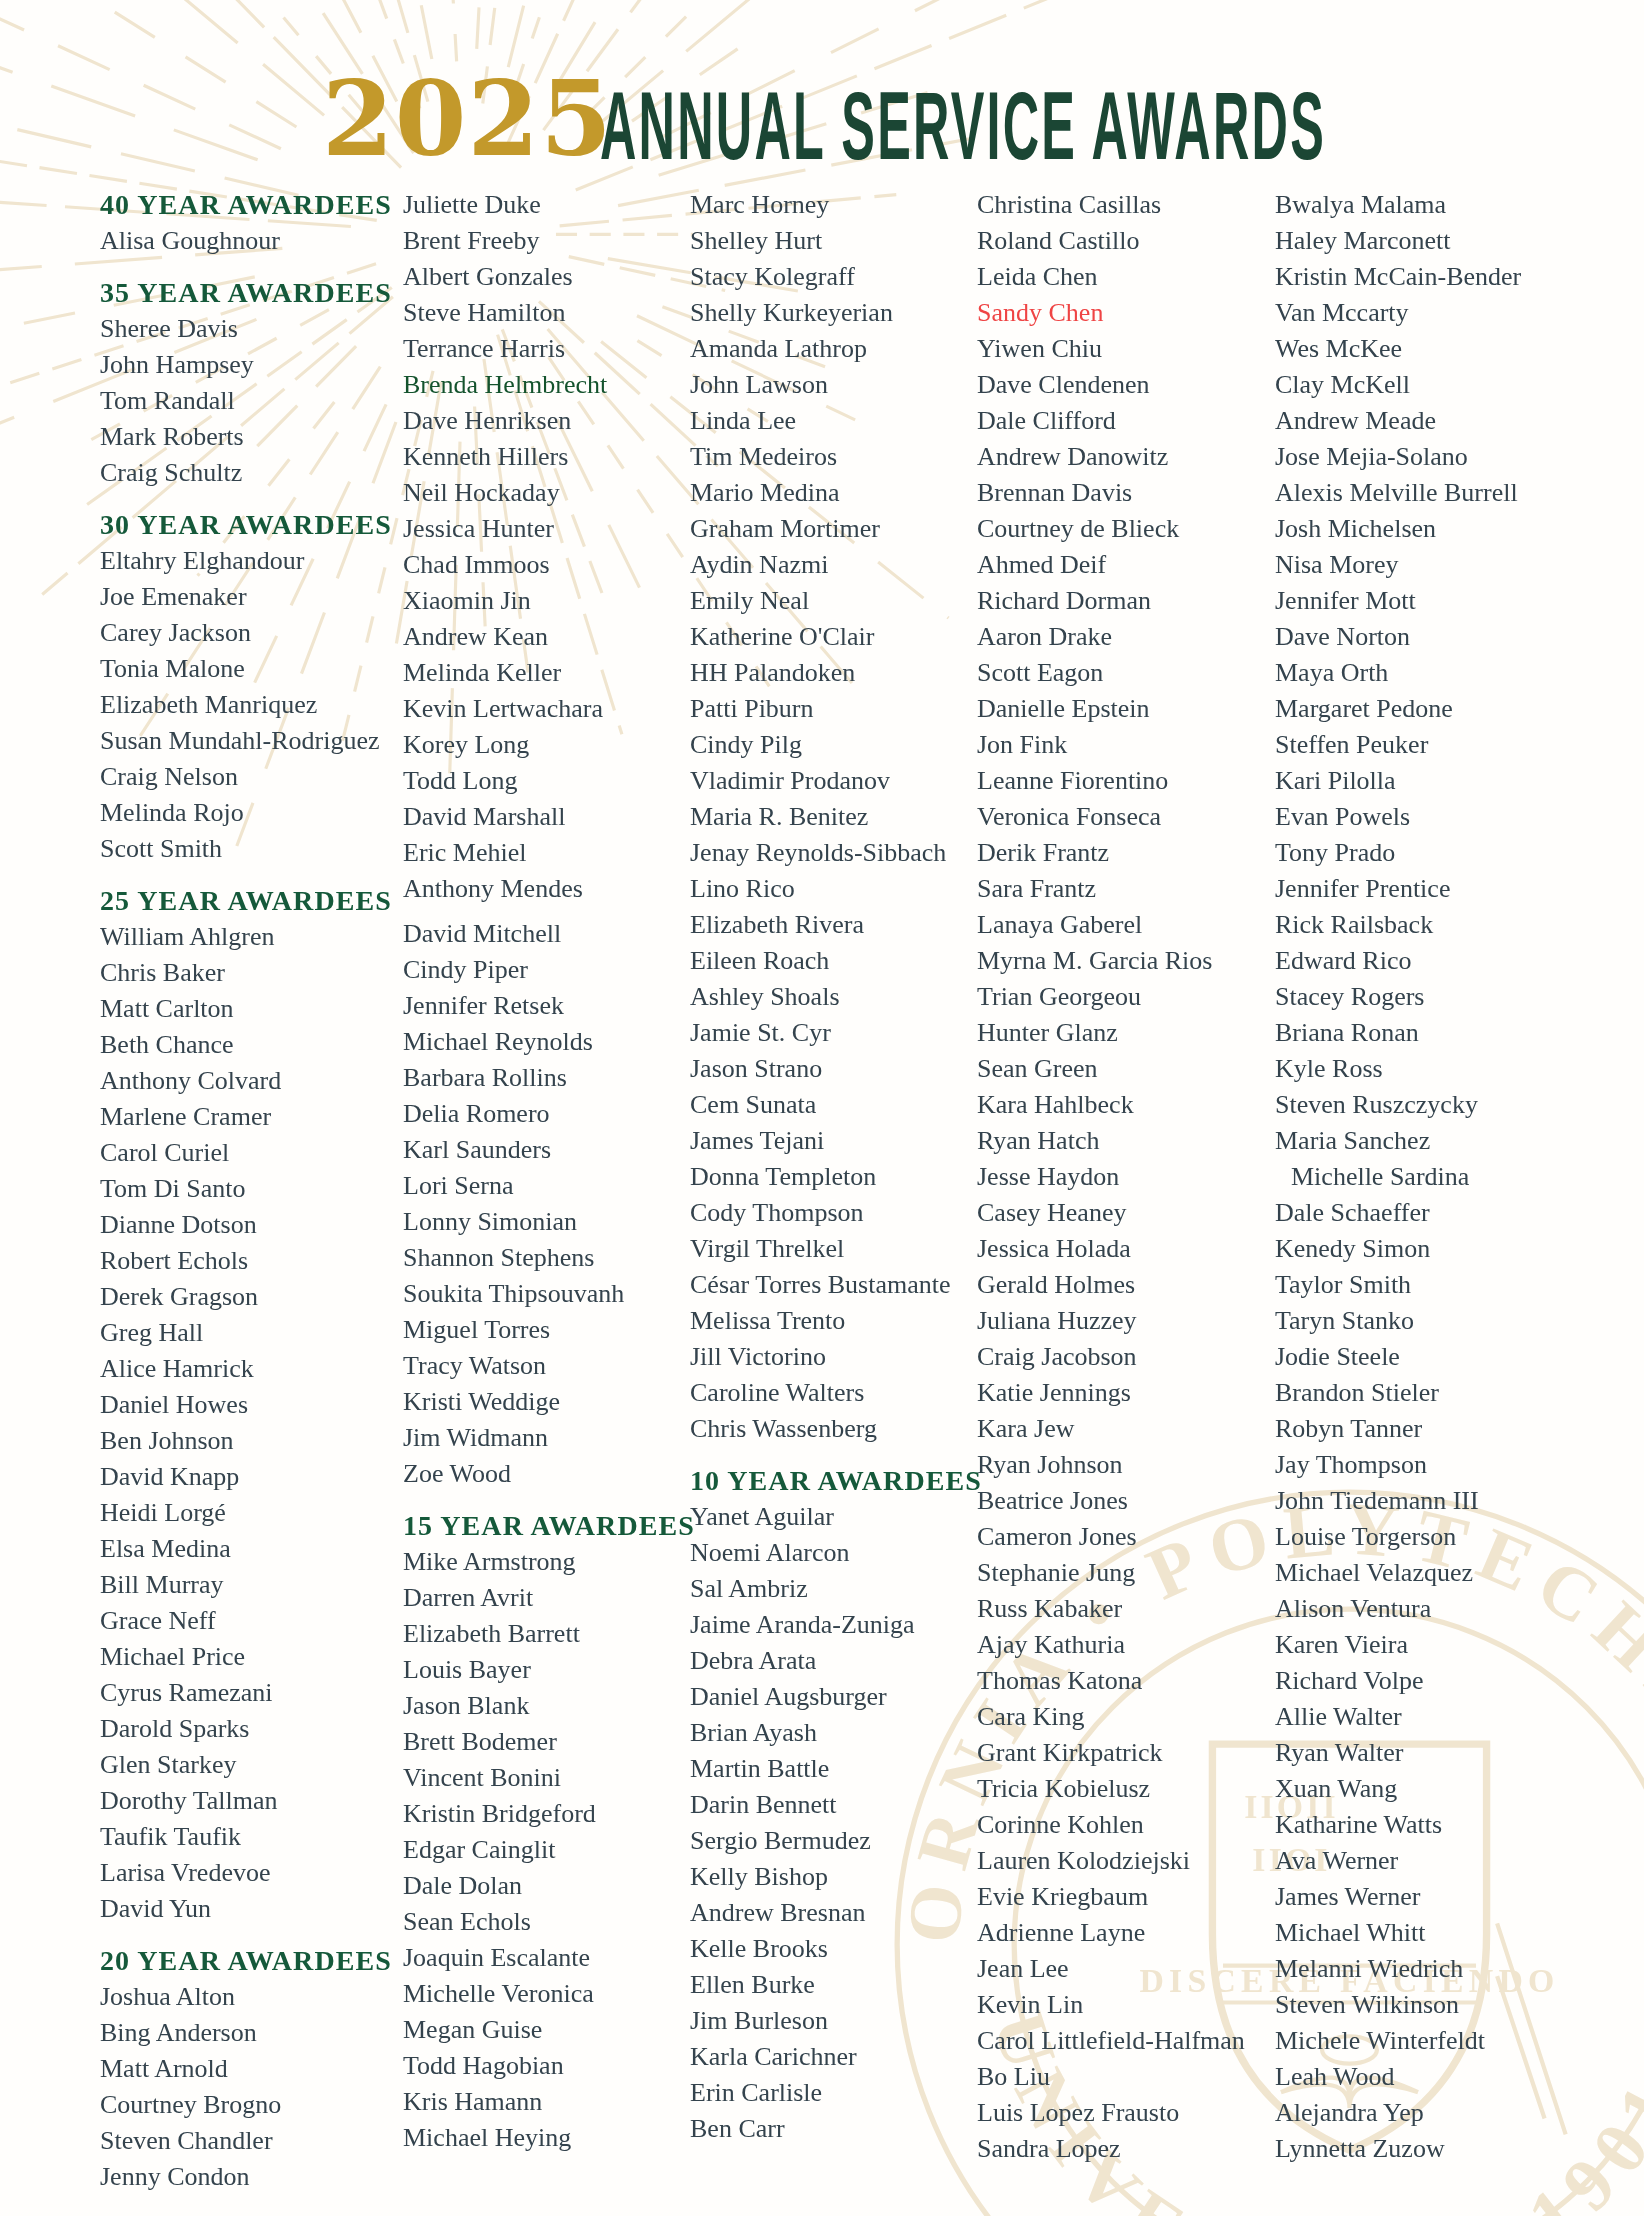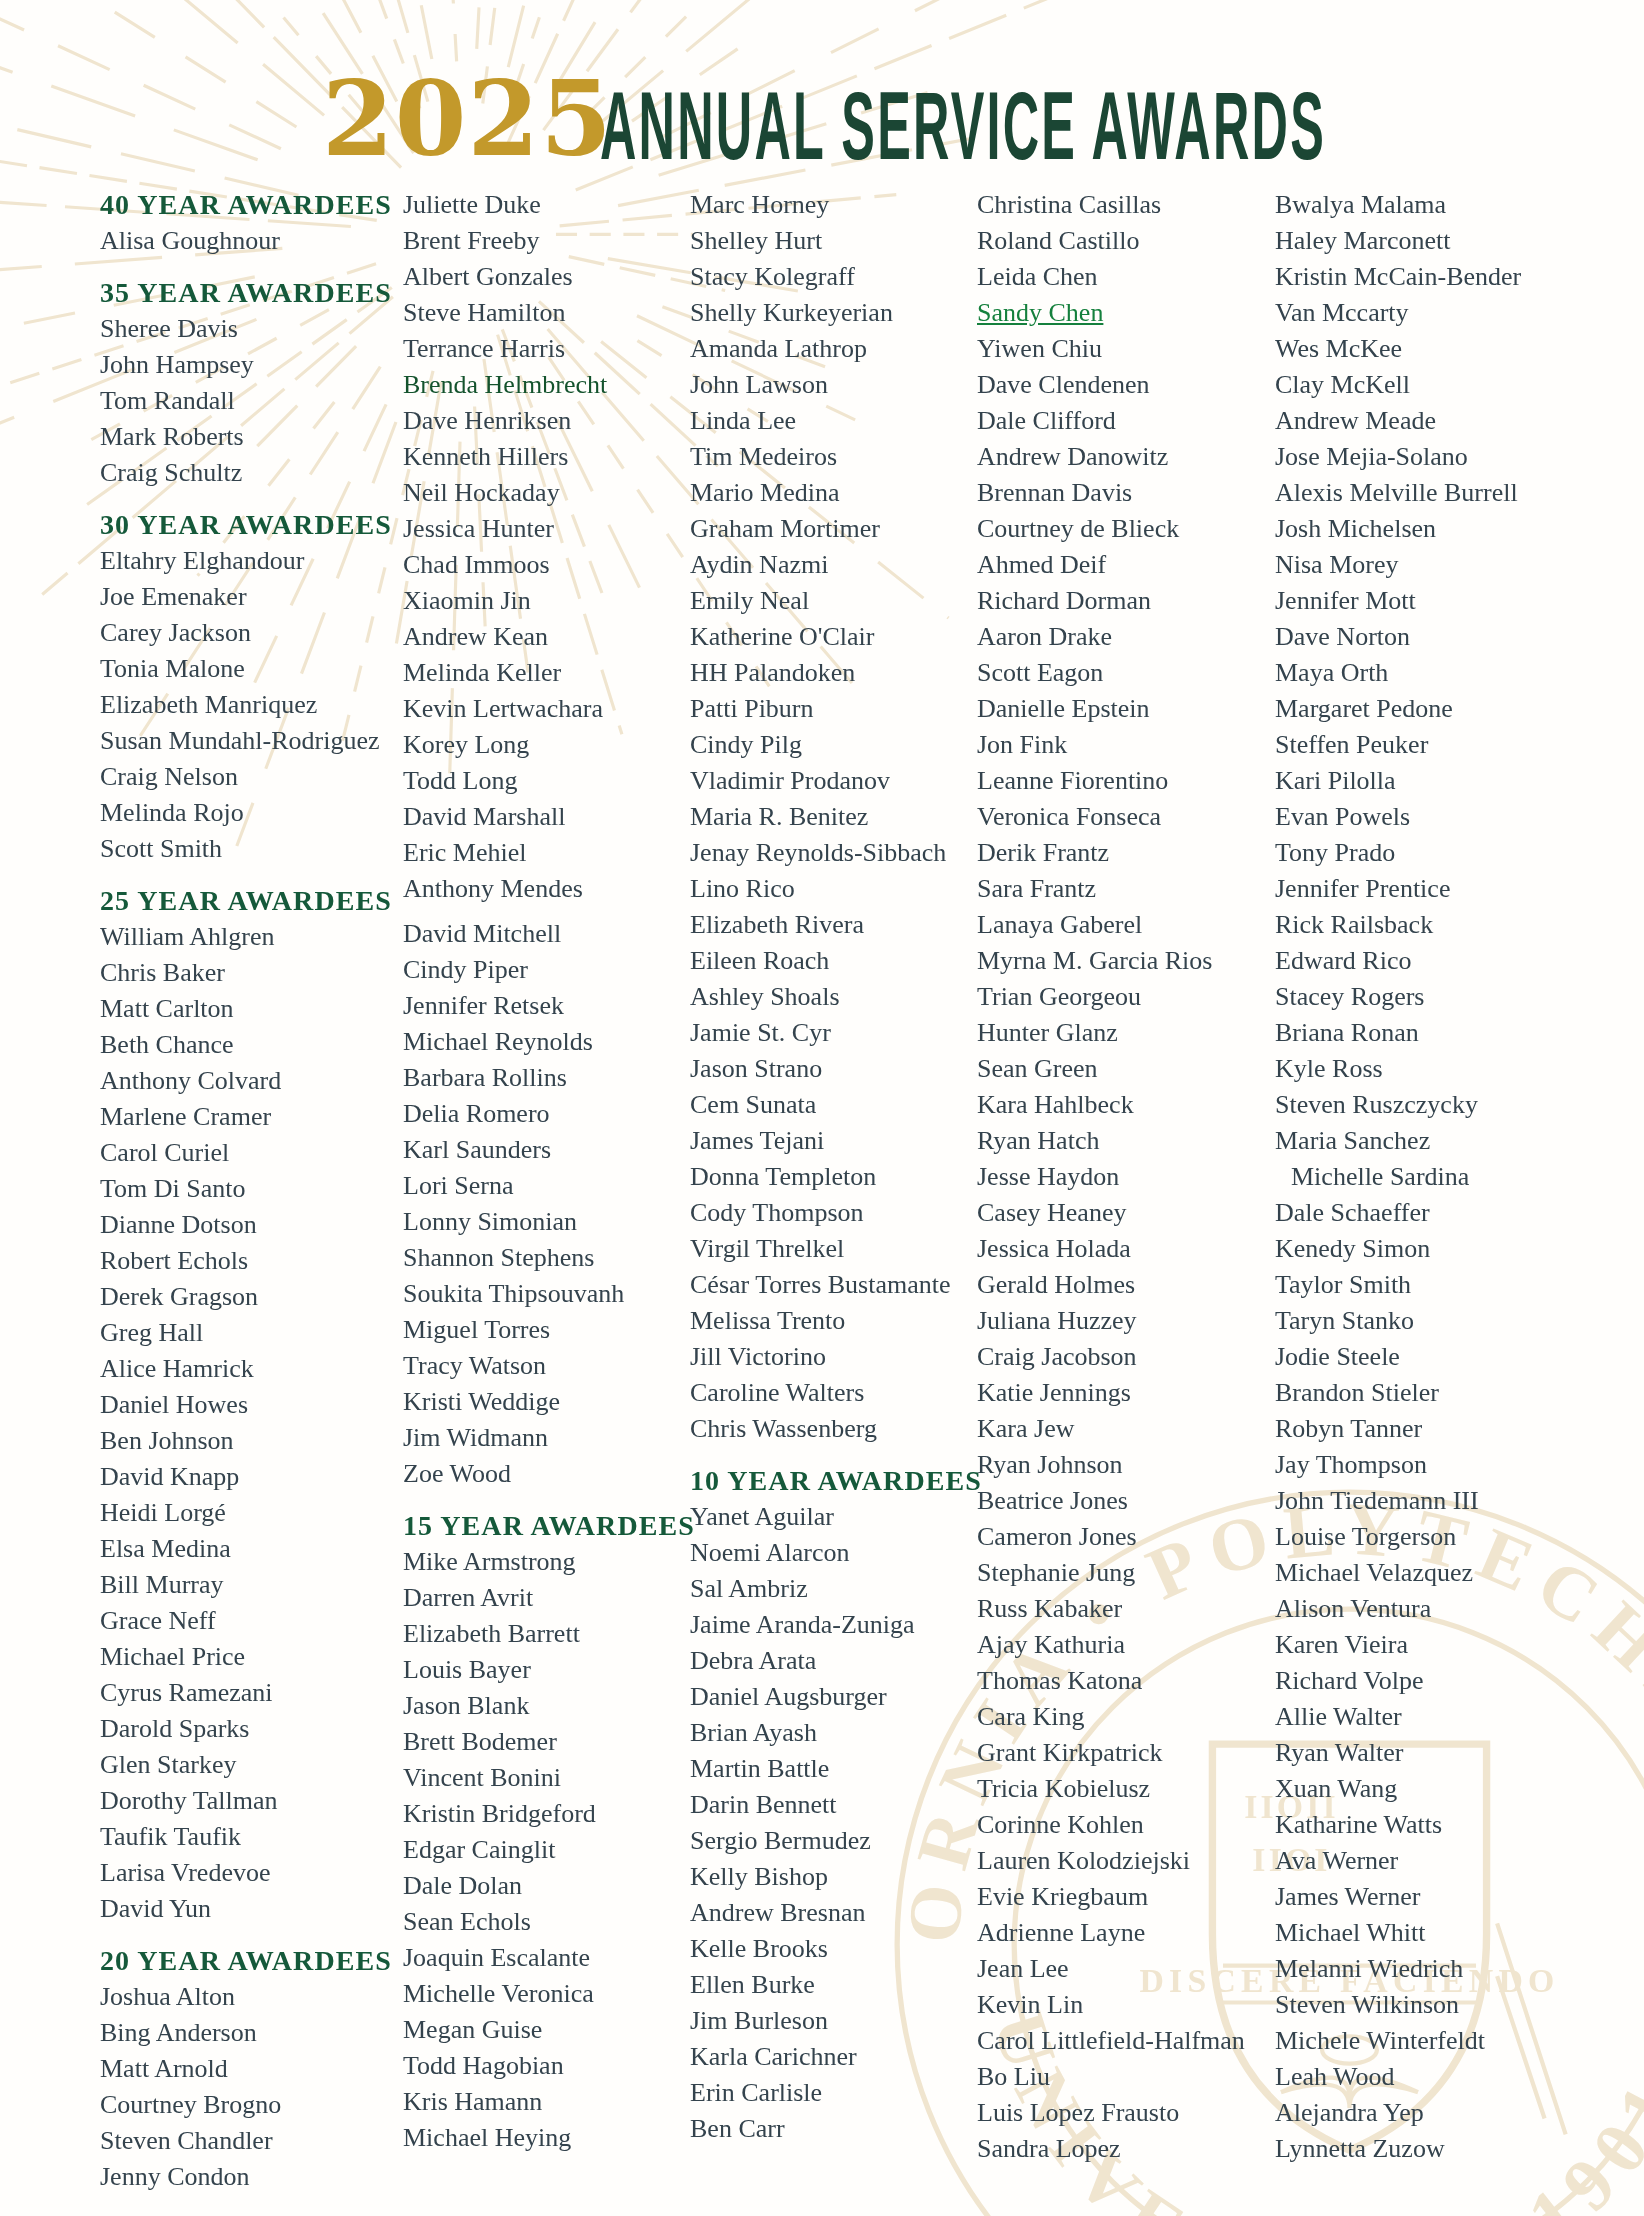--- a/index.html
+++ b/index.html
@@ -316,21 +316,21 @@
         <div class="row-name" style="color: rgb(52, 67, 77);">Ellen Burke</div>
         <div class="row-name" style="color: rgb(52, 67, 77);">Jim Burleson</div>
         <div class="row-name" style="color: rgb(52, 67, 77);">Karla Carichner</div>
         <div class="row-name" style="color: rgb(52, 67, 77);">Erin Carlisle</div>
         <div class="row-name" style="color: rgb(52, 67, 77);">Ben Carr</div>
       </div>
       <div class="col">
         <div class="row-name" style="color: rgb(52, 67, 77);">Christina Casillas</div>
         <div class="row-name" style="color: rgb(52, 67, 77);">Roland Castillo</div>
         <div class="row-name" style="color: rgb(52, 67, 77);">Leida Chen</div>
-        <div class="row-name" style="color: #15803d; text-decoration: underline;">Sandy Chen</div>
+        <div class="row-name" style="color: #ef4444;">Sandy Chen</div>
         <div class="row-name" style="color: rgb(52, 67, 77);">Yiwen Chiu</div>
         <div class="row-name" style="color: rgb(52, 67, 77);">Dave Clendenen</div>
         <div class="row-name" style="color: rgb(52, 67, 77);">Dale Clifford</div>
         <div class="row-name" style="color: rgb(52, 67, 77);">Andrew Danowitz</div>
         <div class="row-name" style="color: rgb(52, 67, 77);">Brennan Davis</div>
         <div class="row-name" style="color: rgb(52, 67, 77);">Courtney de Blieck</div>
         <div class="row-name" style="color: rgb(52, 67, 77);">Ahmed Deif</div>
         <div class="row-name" style="color: rgb(52, 67, 77);">Richard Dorman</div>
         <div class="row-name" style="color: rgb(52, 67, 77);">Aaron Drake</div>
         <div class="row-name" style="color: rgb(52, 67, 77);">Scott Eagon</div>

